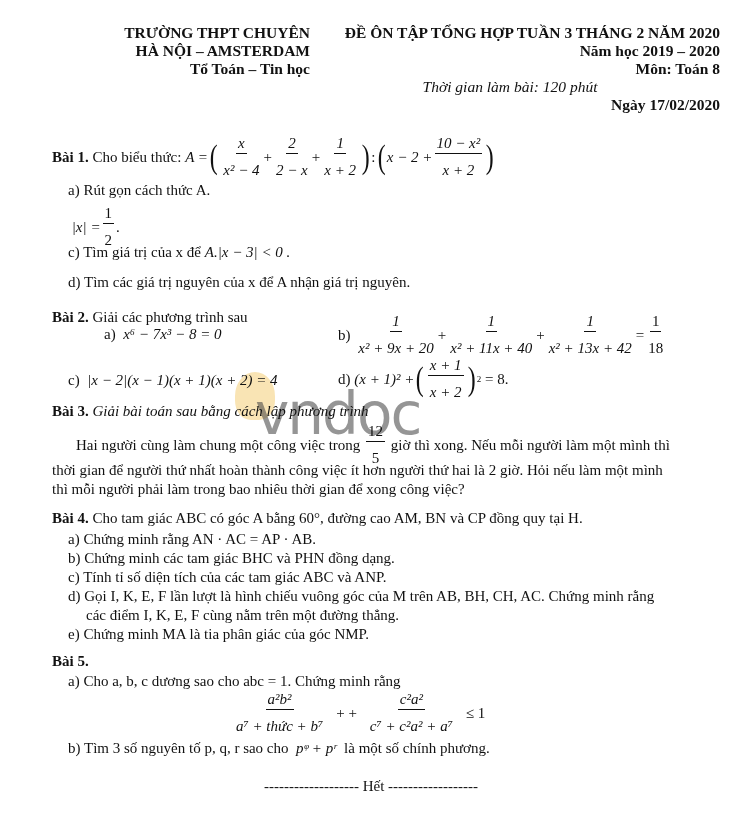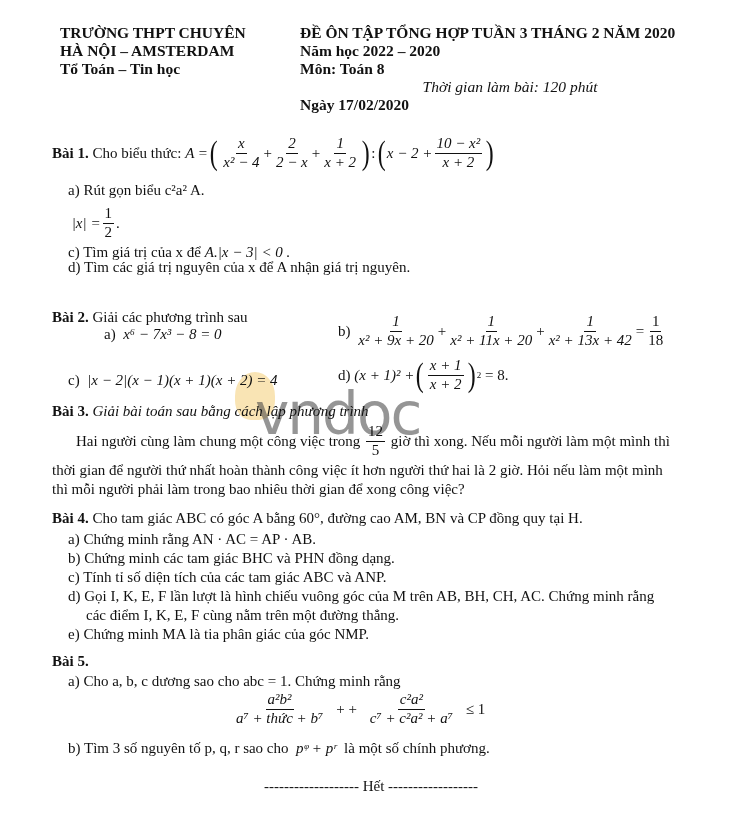--- a/index.html
+++ b/index.html
@@ -1,41 +1,41 @@
 <!DOCTYPE html>
 <html><head>
 <meta charset="utf-8">
 <style>
   html, body { margin:0; padding:0; background:#ffffff; }
   body { width:742px; height:832px; position:relative; overflow:hidden;
          font-family:"Liberation Serif", serif; color:#111; font-size:15px; }
   .abs { position:absolute; white-space:nowrap; }
   .b { font-weight:bold; }
   .i { font-style:italic; }
-  .hdr { font-weight:bold; font-size:15.5px; text-align:left; }
+  .hdr { font-weight:bold; font-size:15.5px; text-align:right; }
   .frac { display:inline-flex; flex-direction:column; align-items:center; vertical-align:middle; margin:0 2px; line-height:1.05; }
   .frac .num { padding:0 2px 1px; border-bottom:1px solid #111; }
-  .frac .den { padding:1px 2px 0; }
+  .frac .den { padding:1px 2px 0;margin-top:8px; }
   .paren { font-size:34px; font-weight:100; vertical-align:middle; line-height:1; transform:scaleX(0.7); display:inline-block; }
   .math { font-style:italic; }
   sup { font-size:9px; }
   .watermark { position:absolute; left:255px; top:380px; font-family:"DejaVu Sans", sans-serif;
                font-weight:normal; font-size:58px; color:#404040; opacity:0.55; letter-spacing:-2px; }
   .mascot { position:absolute; left:235px; top:372px; width:40px; height:48px; border-radius:50% 50% 40% 40%;
             background:#f3c96a; opacity:0.5; }
 </style>
 </head>
 <body>
 
 <div class="abs hdr" style="left:60px;top:24px;width:250px;">TRƯỜNG THPT CHUYÊN</div>
 <div class="abs hdr" style="left:60px;top:42px;width:250px;">HÀ NỘI – AMSTERDAM</div>
 <div class="abs hdr" style="left:60px;top:60px;width:250px;">Tổ Toán – Tin học</div>
 
 <div class="abs hdr" style="left:300px;top:24px;width:420px;">ĐỀ ÔN TẬP TỔNG HỢP TUẦN 3 THÁNG 2 NĂM 2020</div>
-<div class="abs hdr" style="left:300px;top:42px;width:420px;">Năm học 2022 – 2020</div>
+<div class="abs hdr" style="left:300px;top:42px;width:420px;">Năm học 2019 – 2020</div>
 <div class="abs hdr" style="left:300px;top:60px;width:420px;">Môn: Toán 8</div>
 <div class="abs" style="left:300px;top:78px;width:420px;text-align:center;font-style:italic;font-size:15.5px;">Thời gian làm bài: 120 phút</div>
 <div class="abs hdr" style="left:300px;top:96px;width:420px;">Ngày 17/02/2020</div>
 
 <div class="mascot"></div>
 <div class="watermark">vndoc</div>
 
 <div class="abs" style="left:52px;top:136px;display:flex;align-items:center;">
   <span class="b">Bài 1.</span>&nbsp;
   <span>Cho biểu thức:</span>&nbsp;
@@ -56,52 +56,52 @@
   <span class="paren">)</span>
   <span>:</span>
   <span class="paren">(</span>
   <span class="math">x − 2 +</span>
   <span class="frac math">
       <span class="num">10 − x²</span>
       <span class="den">x + 2</span>
     </span>
   <span class="paren">)</span>
 </div>
-<div class="abs" style="left:68px;top:182px;">a)  Rút gọn biểu c²a² A.</div>
+<div class="abs" style="left:68px;top:182px;">a)  Rút gọn cách thức A.</div>
 <div class="abs" style="left:68px;top:206px;display:flex;align-items:center;">
   &nbsp;
   <span class="math">|x| =</span>
   <span class="frac">
       <span class="num">1</span>
       <span class="den">2</span>
     </span>.
 </div>
 <div class="abs" style="left:68px;top:244px;">
   <span>c)  Tìm giá trị của x để</span>
   <span class="math">A.|x − 3| &lt; 0 .</span>
 </div>
-<div class="abs" style="left:68px;top:259px;">d)  Tìm các giá trị nguyên của x để A nhận giá trị nguyên.</div>
+<div class="abs" style="left:68px;top:274px;">d)  Tìm các giá trị nguyên của x để A nhận giá trị nguyên.</div>
 
 <div class="abs" style="left:52px;top:309px;">
   <span class="b">Bài 2.</span>
   <span>Giải các phương trình sau</span>
 </div>
 <div class="abs" style="left:68px;top:326px;margin-left:36px;">
   <span>a)</span>&nbsp;
   <span class="math">x⁶ − 7x³ − 8 = 0</span>
 </div>
 <div class="abs" style="left:338px;top:314px;display:flex;align-items:center;">
   <span>b)</span>&nbsp;
   <span class="frac math">
       <span class="num">1</span>
       <span class="den">x² + 9x + 20</span>
     </span>+
   <span class="frac math">
       <span class="num">1</span>
-      <span class="den">x² + 11x + 20</span>
+      <span class="den">x² + 11x + 40</span>
     </span>+
   <span class="frac math">
       <span class="num">1</span>
       <span class="den">x² + 13x + 42</span>
     </span>=
   <span class="frac">
       <span class="num">1</span>
       <span class="den">18</span>
     </span>
 </div>

